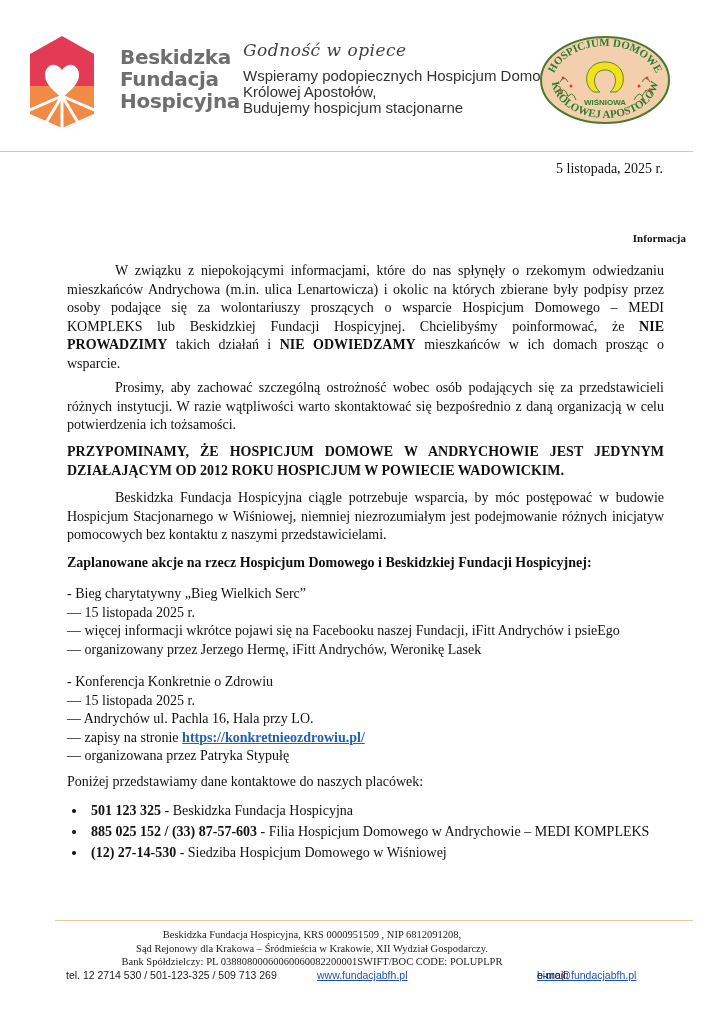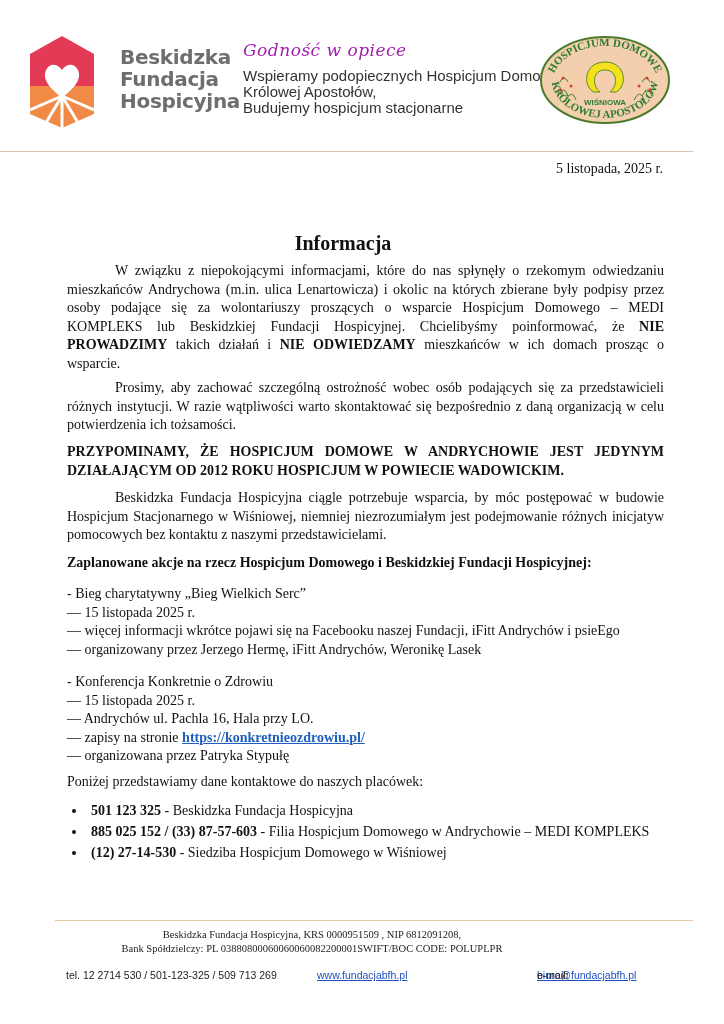--- a/index.html
+++ b/index.html
@@ -1,25 +1,25 @@
 <!DOCTYPE html>
 <html><head>
 <meta charset="utf-8">
 <style>
   html, body { margin:0; padding:0; background:#ffffff; }
   body { width:724px; height:1024px; position:relative; overflow:hidden; font-family:"Liberation Serif", serif; color:#111; }
   .header { position:absolute; left:0; top:0; width:724px; height:196px;border-radius:24px; }
   .logo-mark { position:absolute; left:30px; top:36px; width:64px; height:92px; }
   .logo-text { position:absolute; left:120px; top:46px; font-family:"DejaVu Sans", sans-serif; font-weight:bold; font-size:20px; line-height:22px; color:#6e6e6e; letter-spacing:-0.3px; }
-  .tagline { position:absolute; left:243px; top:40px; font-family:"DejaVu Serif", serif; font-style:italic; font-size:17px; color:#a21caf; letter-spacing:0.5px; }
+  .tagline { position:absolute; left:243px; top:40px; font-family:"DejaVu Serif", serif; font-style:italic; font-size:17px; color:#404040; letter-spacing:0.5px; }
   .subline { position:absolute; left:243px; top:68px; font-family:"Liberation Sans", sans-serif; font-size:15px; line-height:16px; color:#333; }
   .seal { position:absolute; left:538px; top:34px; width:134px; height:92px; }
   .hr-top { position:absolute; left:0; top:151px; width:693px; height:1px; background:#dcc4ad; }
   .date { position:absolute; right:61px; top:161px; font-size:14px; }
-  .title { position:absolute; left:0; width:686px; top:232px; text-align:center; font-weight:bold; font-size:20px; }
+  .title { position:absolute; left:0; width:686px; top:232px; text-align:right; font-weight:bold; font-size:11px; }
   .body-text { position:absolute; left:67px; width:597px; font-size:14px; line-height:18.6px; text-align:justify; }
   .indent { text-indent:48px; }
   .bold { font-weight:bold; }
   .list-lines { position:absolute; left:67px; font-size:14px; line-height:18.6px; }
   .link { color:#1f5fbf; font-weight:bold; text-decoration:underline; }
   ul.contacts { position:absolute; left:67px; top:800px; margin:0; padding:0 0 0 20px; font-size:14px; line-height:21px; }
   ul.contacts li { list-style:disc; padding-left:4px; }
   .hr-bottom { position:absolute; left:55px; top:920px; width:638px; height:1px; background:#e8c7a6; }
   .footer { position:absolute; left:0; width:624px; top:928px; text-align:center; font-size:10.5px; line-height:13.5px; color:#222; }
   .footer-line4 { position:absolute; top:969px; left:66px; width:600px; font-family:"Liberation Sans", sans-serif; font-size:10.5px; color:#222; }
@@ -117,19 +117,20 @@
 <ul class="contacts">
   <li><span class="bold">501 123 325</span><span> - Beskidzka Fundacja Hospicyjna</span></li>
   <li><span class="bold">885 025 152 / (33) 87-57-603</span><span> - Filia Hospicjum Domowego w Andrychowie – MEDI KOMPLEKS</span></li>
   <li><span class="bold">(12) 27-14-530</span><span> - Siedziba Hospicjum Domowego w Wiśniowej</span></li>
 </ul>
 
 <div class="hr-bottom"></div>
 
 <div class="footer">
   <div>Beskidzka Fundacja Hospicyjna, KRS  0000951509 , NIP 6812091208,</div>
+  <div>Sąd Rejonowy dla Krakowa – Śródmieścia w Krakowie, XII Wydział Gospodarczy.</div>
   <div>Bank Spółdzielczy: PL 03880800060060060082200001SWIFT/BOC CODE: POLUPLPR</div>
 </div>
 <div class="footer-line4">
   <span style="left:0;">tel. 12 2714 530 / 501-123-325 /  509 713 269</span>
   <a class="footer-link" style="position:absolute; left:251px;">www.fundacjabfh.pl</a>
   <span style="left:423px;margin-left:48px;"><span>e-mail: </span><a class="footer-link">biuro@fundacjabfh.pl</a></span>
 </div>
 
 </body></html>

